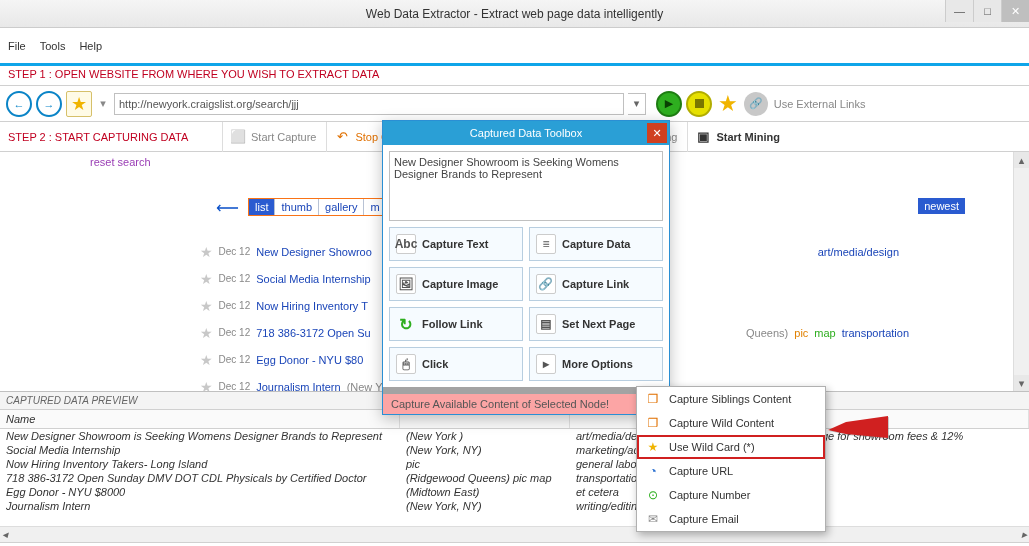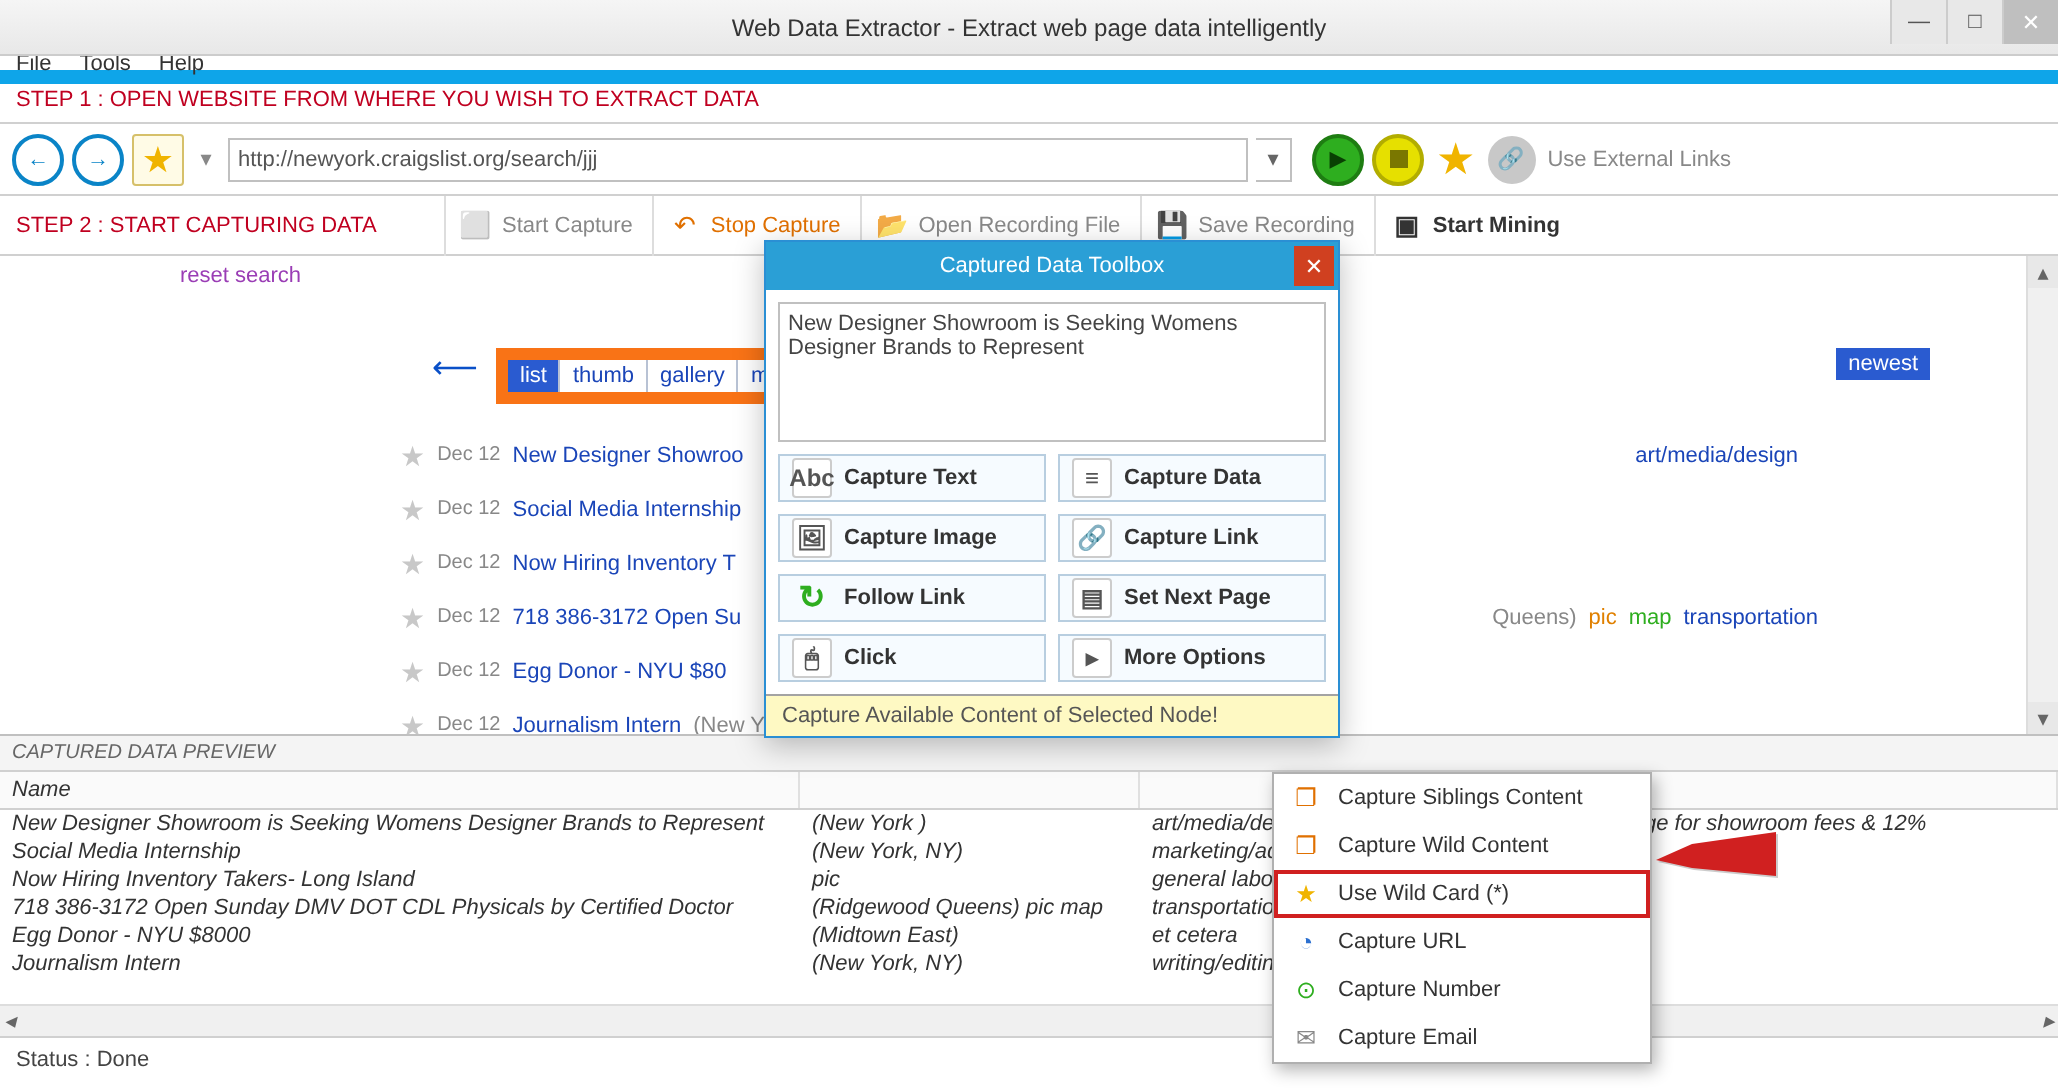--- a/index.html
+++ b/index.html
@@ -2,21 +2,21 @@
 <html><head>
 <meta charset="utf-8">
 <style>
 * { box-sizing: border-box; margin: 0; padding: 0; font-family: "Segoe UI", Tahoma, sans-serif; font-size: 11px; }
 body { background: #fff; width: 1029px; height: 546px; overflow: hidden; position: relative; }
 .titlebar { height: 28px; background: linear-gradient(#f5f5f5,#e8e8e8); border-bottom: 1px solid #ccc; display: flex; align-items: center; position: relative; }
 .titlebar .title { position:absolute; left:50%; transform:translateX(-50%); font-size:12px; color:#333; }
 .titlebar .winbtns { position:absolute; right:0; top:0; display:flex; }
 .titlebar .winbtns div { width:28px; height:22px; display:flex; align-items:center; justify-content:center; border-left:1px solid #ccc; background:#e8e8e8; color:#555; cursor:pointer; }
 .titlebar .winbtns div:last-child { background:#bfbfbf; color:#fff; }
-.menubar { height:14px; display:flex; align-items:center; padding:0 8px; gap:14px; border-bottom:7px solid #0ea5e9; background:#fff;}
+.menubar { height:38px; display:flex; align-items:center; padding:0 8px; gap:14px; border-bottom:3px solid #0ea5e9; background:#fff;}
 .menubar span { color:#333; cursor:pointer; }
 .step1 { height:20px; padding:2px 8px; color:#c00020; font-size:11px; border-bottom:1px solid #d0d0d0;}
 .navbar { height:36px; display:flex; align-items:center; padding:0 6px; gap:4px; border-bottom:1px solid #d0d0d0;}
 .circle-btn { width:26px; height:26px; border-radius:50%; border:2px solid #0a84c7; display:flex; align-items:center; justify-content:center; color:#0a84c7; cursor:pointer; font-size:14px; background:#fff;}
 .fav-star { width:26px; height:26px; display:flex; align-items:center; justify-content:center; font-size:18px; color:#f0b400; cursor:pointer; border:1px solid #d6c06a; border-radius:2px; background:#fffbe6;}
 .dd { width:14px; display:flex; align-items:center; justify-content:center; color:#888;}
 .url { flex:1; height:22px; border:1px solid #c0c0c0; padding:0 4px; color:#555; display:flex; align-items:center; max-width:510px;}
 .url-dd { width:18px; height:22px; border:1px solid #c0c0c0; border-left:none; display:flex; align-items:center; justify-content:center; color:#666;}
 .play-btn { width:26px; height:26px; border-radius:50%; background:#2eae1f; border:2px solid #1e7d12; display:flex; align-items:center; justify-content:center; color:#094003; cursor:pointer; margin-left:6px;}
 .stop-btn { width:26px; height:26px; border-radius:50%; background:#e6e000; border:2px solid #b2ad00; display:flex; align-items:center; justify-content:center; cursor:pointer;}
@@ -27,21 +27,21 @@
 .step2row { height:30px; display:flex; align-items:center; border-bottom:1px solid #d0d0d0;}
 .step2 { color:#c00020; padding:0 8px; flex:0 0 222px;}
 .tb { display:flex; align-items:center; gap:4px;}
 .tbtn { display:flex; align-items:center; gap:4px; padding:2px 6px; color:#888; border-left:1px solid #ddd; height:30px;}
 .tbtn.active { color:#333; font-weight:bold;}
 .tbtn .ico { width:18px; height:18px; display:flex; align-items:center; justify-content:center; font-size:13px;}
 .content { position:relative; height:240px; border-bottom:1px solid #c0c0c0;}
 .page { position:absolute; left:0; top:0; right:0; bottom:0; overflow:hidden; background:#fff;}
 .reset { position:absolute; left:90px; top:4px; color:#9a3db5;}
 .back-arrow { position:absolute; left:216px; top:46px; color:#0a50c8; font-size:16px;}
-.view-tabs { position:absolute; left:248px; top:46px; display:flex; border:6px solid #f97316;}
+.view-tabs { position:absolute; left:248px; top:46px; display:flex; border:1px solid #f97316;}
 .view-tabs span { padding:2px 6px; color:#1a45b8; border-right:1px solid #b8c2d4; cursor:pointer;}
 .view-tabs span.sel { background:#2a5bd0; color:#fff;}
 .newest { position:absolute; right:64px; top:46px; background:#2a5bd0; color:#fff; padding:2px 6px; cursor:pointer;}
 .listing { position:absolute; left:200px; top:86px; right:20px;}
 .row { display:flex; align-items:center; height:27px; gap:6px;}
 .star-g { color:#c8c8c8; font-size:14px;}
 .date { color:#888; font-size:10px;}
 .link { color:#1a45b8; cursor:pointer;}
 .extra { color:#888;}
 .tag-cat { color:#1a45b8;}
@@ -60,23 +60,23 @@
 .scroll-h { height:16px; background:#f0f0f0; border-top:1px solid #ddd; display:flex; align-items:center; justify-content:space-between; padding:0 2px;}
 .scroll-h span{color:#666;}
 .status { height:22px; border-top:1px solid #d0d0d0; padding:2px 8px; color:#444; display:flex; align-items:center;}
 
 
 .dialog { position:absolute; left:382px; top:120px; width:288px; background:#fff; border:1px solid #2a8fd4; box-shadow:0 4px 14px rgba(0,0,0,.25); z-index:50;}
 .dlg-title { height:24px; background:#2a9fd6; color:#fff; display:flex; align-items:center; justify-content:center; position:relative; font-size:12px;}
 .dlg-x { position:absolute; right:2px; top:2px; width:20px; height:20px; background:#d04020; color:#fff; display:flex; align-items:center; justify-content:center; cursor:pointer; font-size:11px;}
 .dlg-text { margin:6px; height:70px; border:1px solid #c0c0c0; padding:4px; color:#444; font-size:11px; overflow:auto;}
 .dlg-grid { display:grid; grid-template-columns:1fr 1fr; gap:6px; padding:0 6px 6px;}
-.dlg-btn { height:24px; border:1px solid #b8cee0; background:#f6fbff; display:flex; align-items:center; gap:6px; padding:0 6px; cursor:pointer; color:#333; font-weight:bold; font-size:11px;}
+.dlg-btn { height:34px; border:1px solid #b8cee0; background:#f6fbff; display:flex; align-items:center; gap:6px; padding:0 6px; cursor:pointer; color:#333; font-weight:bold; font-size:11px;}
 .dlg-btn .bi { width:20px; height:20px; display:flex; align-items:center; justify-content:center; font-size:12px; color:#555; border:1px solid #ccc; background:#fff; border-radius:2px;}
-.dlg-status { border-top:1px solid #a3a3a3; padding:4px 8px; color:#555; font-size:11px; background:#fef9c3;}
+.dlg-status { border-top:7px solid #a3a3a3; padding:4px 8px; color:#555; font-size:11px; background:#fca5a5;}
 
 
 .ctx { position:absolute; left:636px; top:386px; width:190px; background:#fff; border:1px solid #b0b0b0; box-shadow:2px 3px 8px rgba(0,0,0,.3); z-index:60;}
 .ctx-item { display:flex; align-items:center; gap:8px; padding:4px 8px; cursor:pointer; color:#333;}
 .ctx-item.hl { border:2px solid #d02020; padding:2px 6px;}
 .ctx-ico { width:16px; height:16px; display:flex; align-items:center; justify-content:center; font-size:12px;}
 .arrow-red { position:absolute; left:828px; top:416px; z-index:70;}
 .arrow-red svg { filter: drop-shadow(1px 1px 0 rgba(0,0,0,.2));}
 
 

